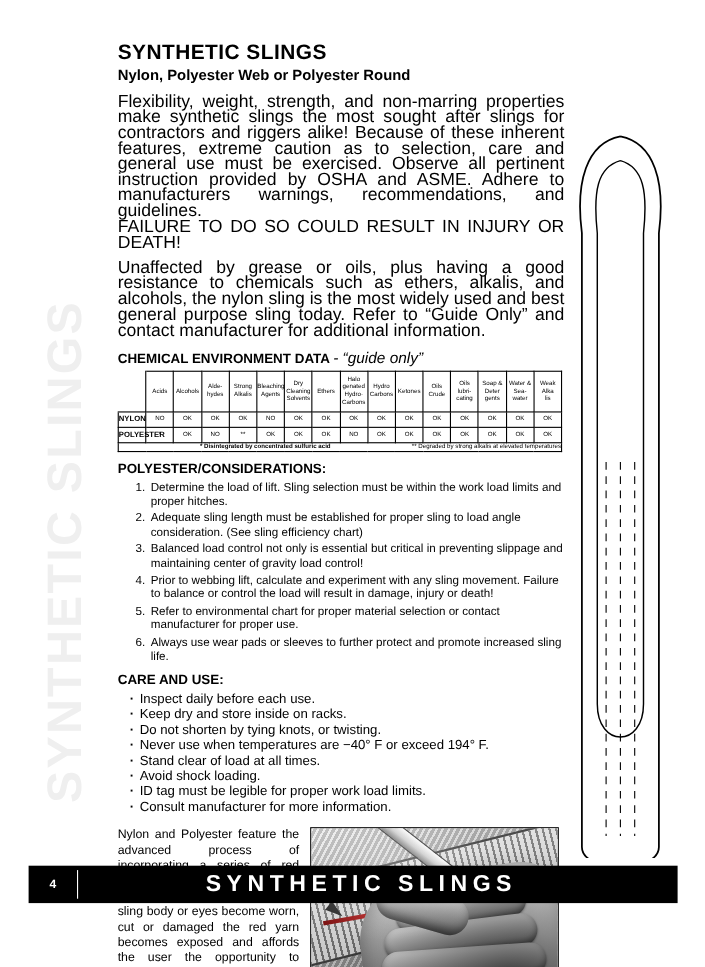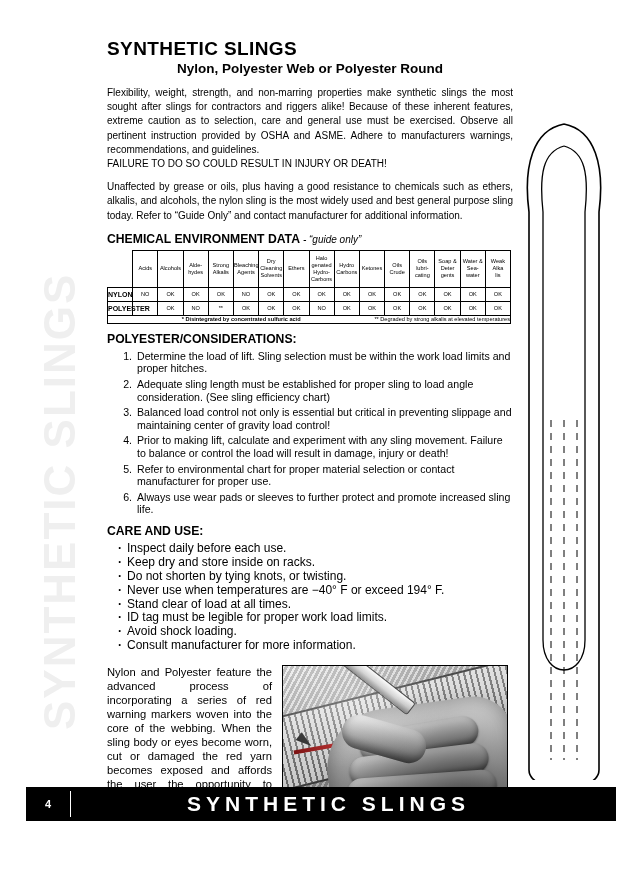--- a/index.html
+++ b/index.html
@@ -46,39 +46,38 @@
   h1#doc-title {
     font-size: 19px;
     font-weight: bold;
     margin: 0 0 1px 0;
     letter-spacing: 0.4px;
   }
   h2#doc-subtitle {
     font-size: 13.5px;
     font-weight: bold;
     margin: 0 0 10px 0;
-    text-align: center;
   }
 
   p.body {
-    font-size: 10px;
+    font-size: 16px;
     line-height: 14.2px;
     margin: 0 0 9px 0;
     text-align: justify;
   }
   .ital {
   }
 
   h3.section-head {
     font-size: 12.2px;
     font-weight: bold;
     margin: 8px 0 4px 0;
   }
   h3.section-head .guide-note {
-    font-size: 10px;
+    font-size: 14px;
     font-weight: normal;
     font-style: italic;
   }
 
   
   table#chem-table {
     border-collapse: collapse;
     width: 404px;
     table-layout: fixed;
     margin-top: 2px;
@@ -378,34 +377,34 @@
         </td>
       </tr>
     </tfoot>
   </table>
 
   <h3 class="section-head">POLYESTER/CONSIDERATIONS:</h3>
   <ol class="numlist" id="selection-list">
       <li>Determine the load of lift.  Sling selection must be within the work load limits and proper hitches.</li>
       <li>Adequate sling length must be established for proper sling to load angle consideration.  (See sling efficiency chart)</li>
       <li>Balanced load control not only is essential but critical in preventing slippage and maintaining center of gravity load control!</li>
-      <li>Prior to making lift, calculate and experiment with any sling movement. Failure to balance or control the load will result in damage, injury or death!</li>
+      <li>Prior to webbing lift, calculate and experiment with any sling movement. Failure to balance or control the load will result in damage, injury or death!</li>
       <li>Refer to environmental chart for proper material selection or contact manufacturer for proper use.</li>
       <li>Always use wear pads or sleeves to further protect and promote increased sling life.</li>
     </ol>
 
   <h3 class="section-head">CARE AND USE:</h3>
   <ul class="dotlist" id="care-list">
       <li>Inspect daily before each use.</li>
       <li>Keep dry and store inside on racks.</li>
       <li>Do not shorten by tying knots, or twisting.</li>
       <li>Never use when temperatures are −40° F or exceed 194° F.</li>
       <li>Stand clear of load at all times.</li>
+      <li>Avoid shock loading.</li>
       <li>ID tag must be legible for proper work load limits.</li>
-      <li>Avoid shock loading.</li>
       <li>Consult manufacturer for more information.</li>
     </ul>
 
   <div id="bottom-block">
     <div id="bottom-text">Nylon and Polyester feature the advanced process of incorporating a series of red warning markers woven into the core of the webbing.  When the sling body or eyes become worn, cut or damaged the red yarn becomes exposed and affords the user the opportunity to remove the sling from service.</div>
     <div id="photo">
       <div class="bg"></div>
       <div class="webbing"></div>
       <div class="redyarn"></div>
       <div class="hand"></div>

